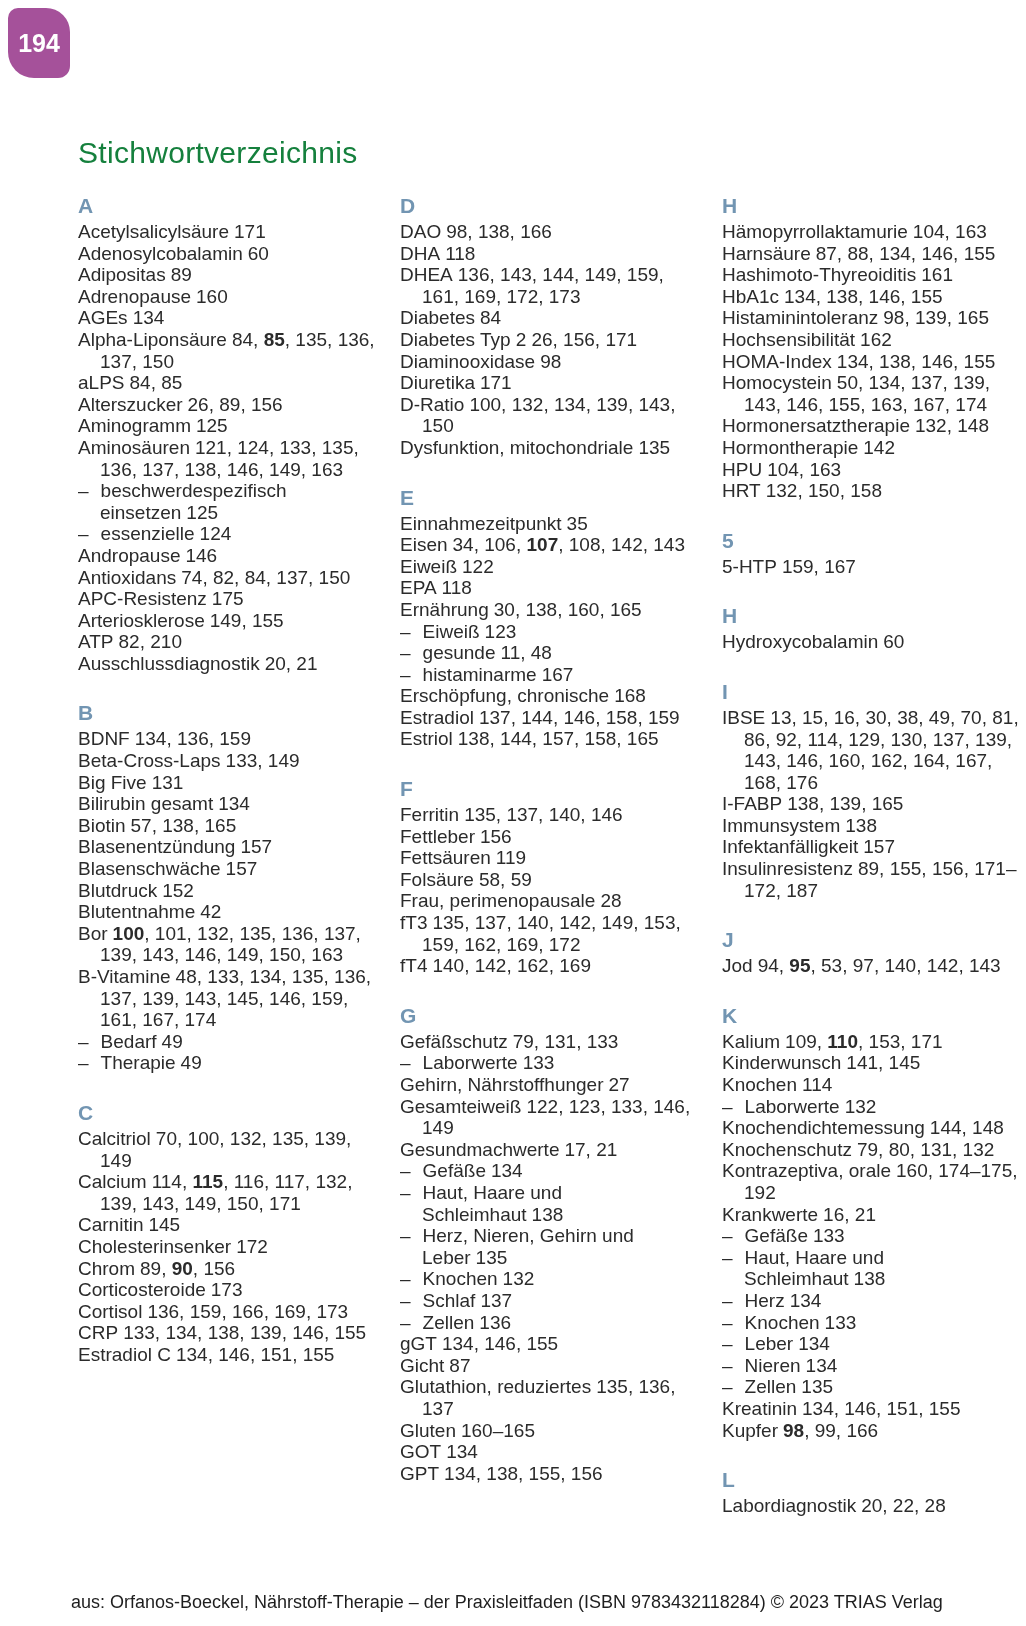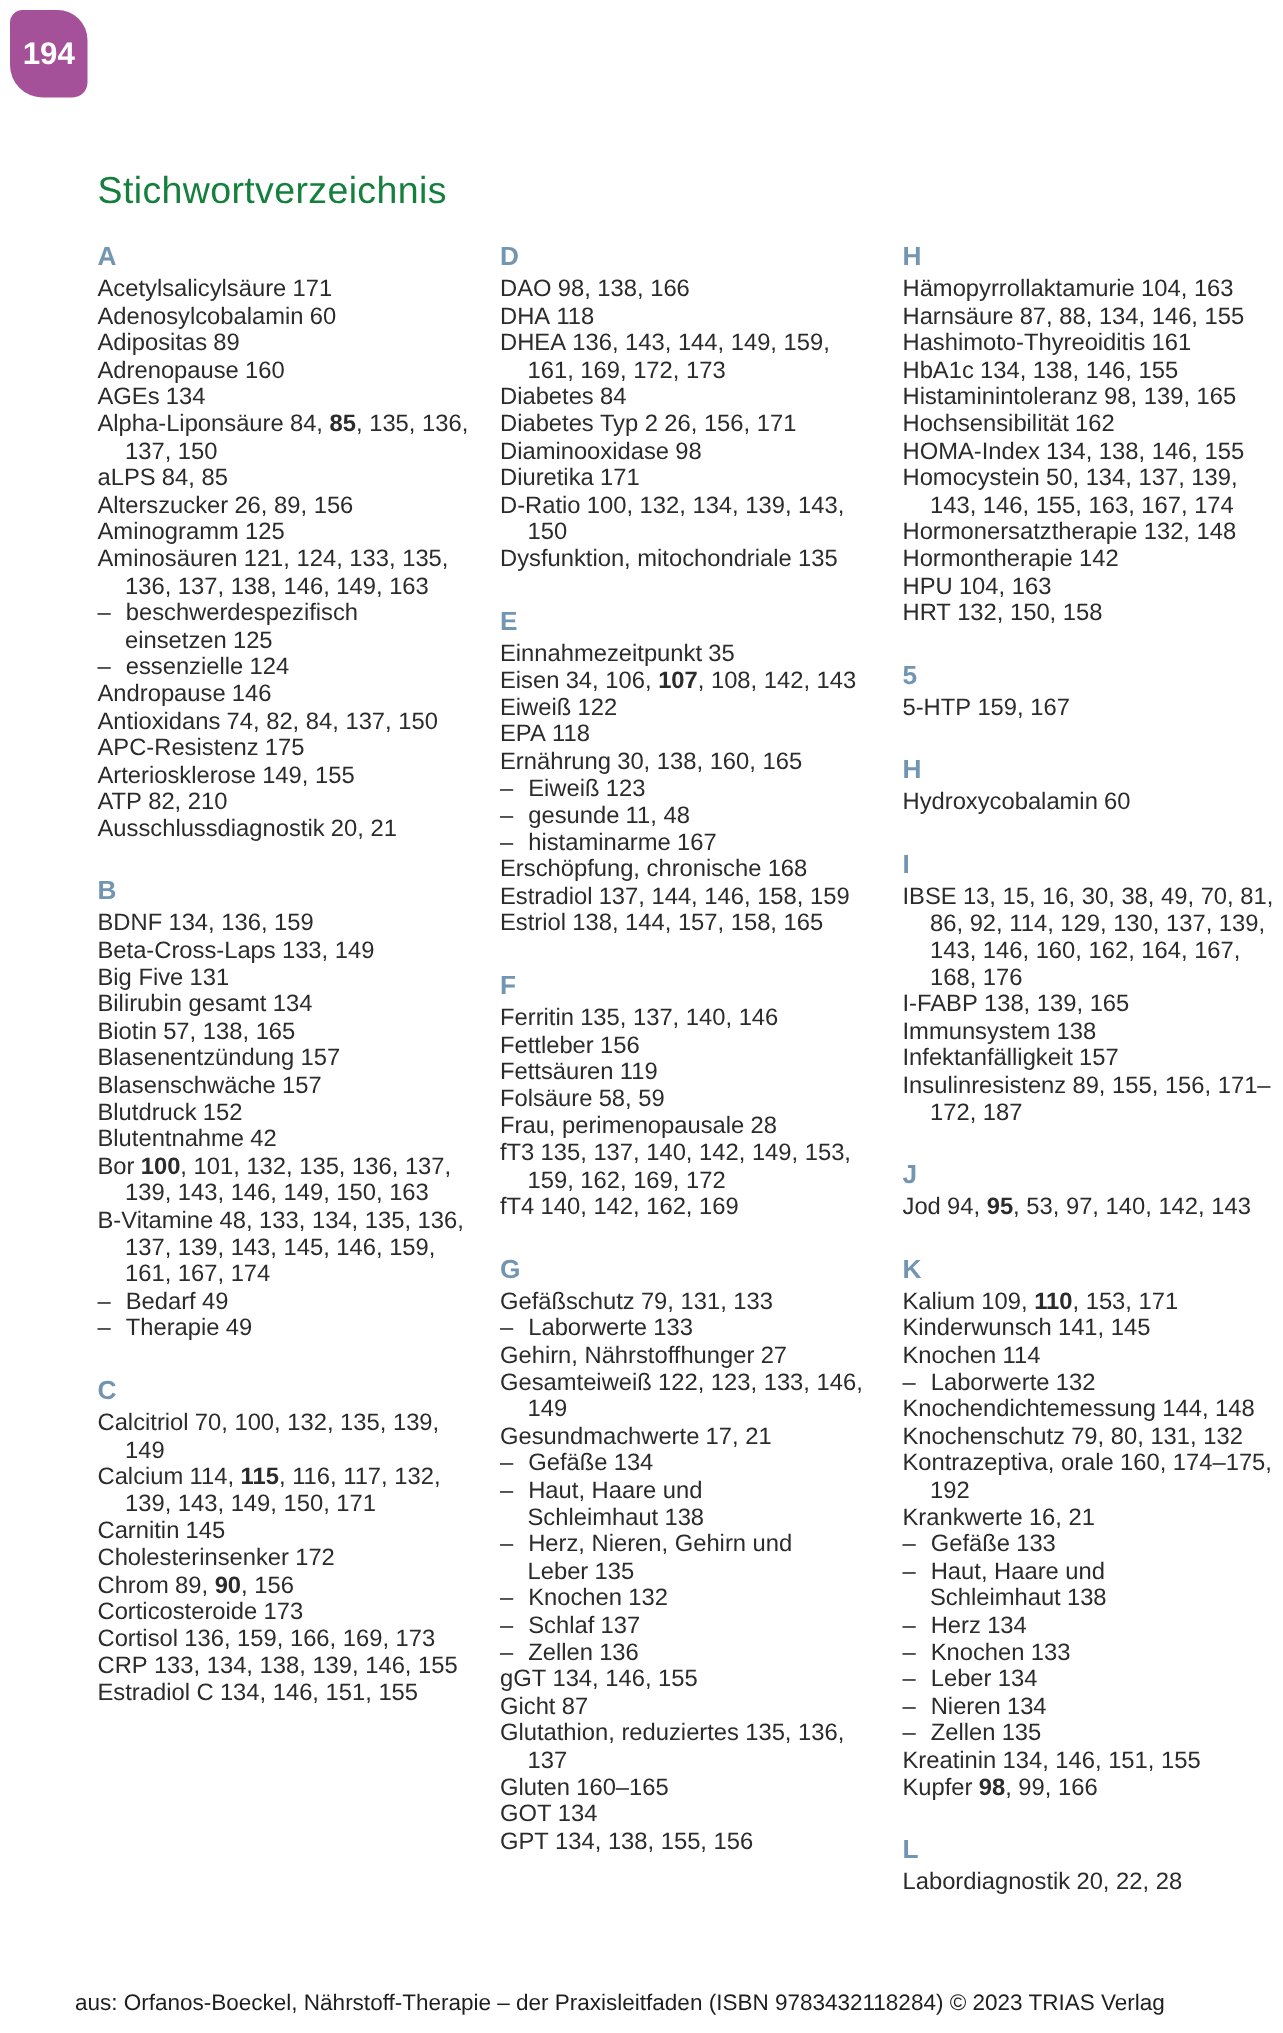--- a/index.html
+++ b/index.html
@@ -38,21 +38,21 @@
     margin:0 0 3px 0;
   }
   .entry {
     margin:0; font-size:19px; line-height:21.6px;
     padding-left:22px; text-indent:-22px;
   }
   .entry .term { padding-right:5px; }
   .entry .dash { padding-right:12px; }
   .b { font-weight:bold; }
   .footer {
-    position:absolute; left:60px; top:1592px;
+    position:absolute; left:71px; top:1592px;
     width:940px; font-size:18px; color:#1e1e1e;
     white-space:nowrap;
   }
 </style>
 </head>
 <body>
 
 <div class="badge">
   <span>194</span>
 </div>

